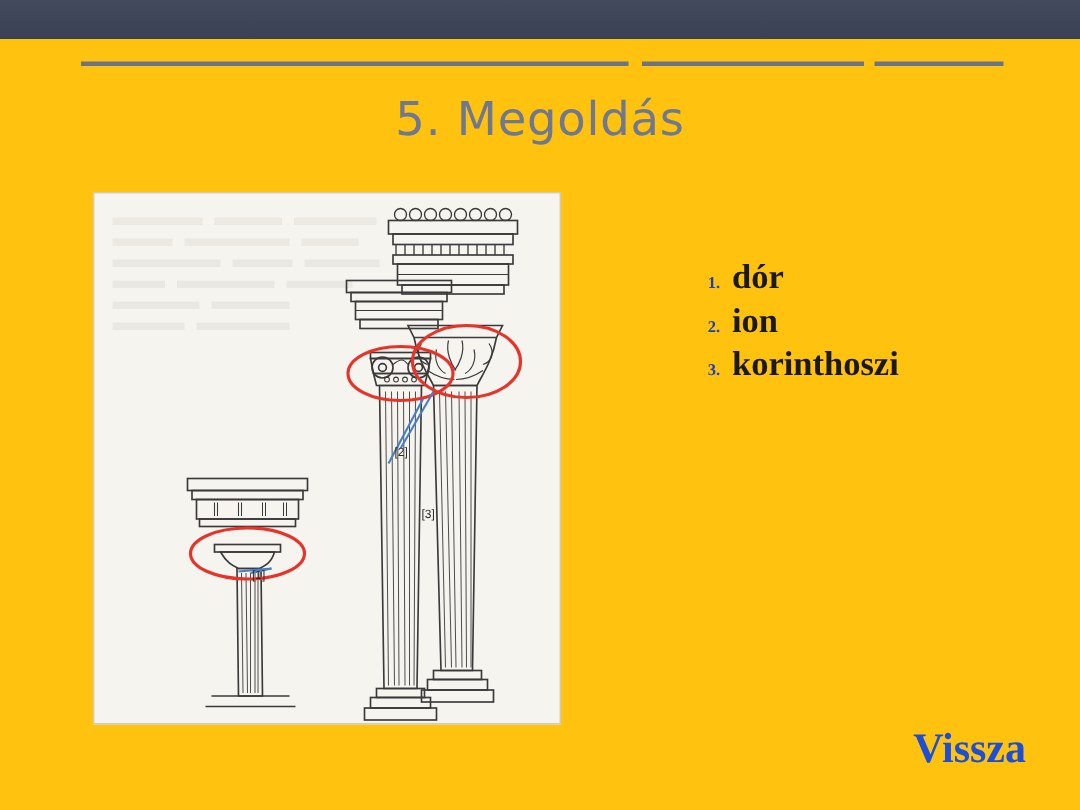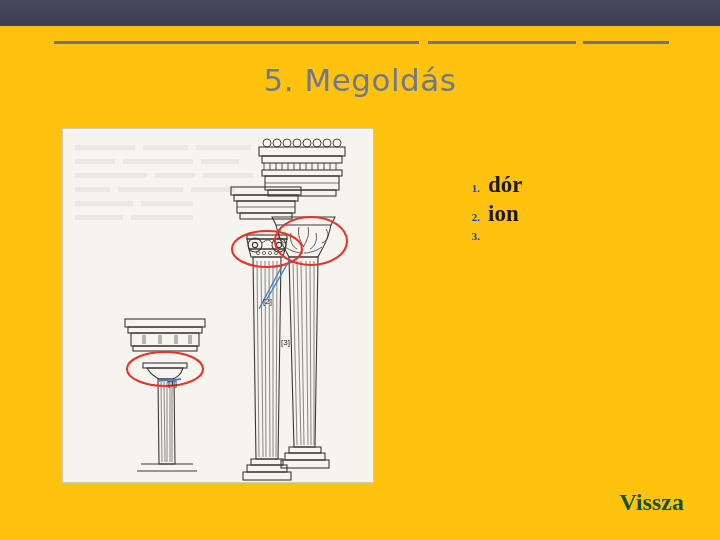--- a/index.html
+++ b/index.html
@@ -102,22 +102,22 @@
     color: #1a1a1a;
     font-family: "Liberation Serif", serif;
     font-weight: bold;
     line-height: 1.12;
   }
 
   
   .back-link {
     position: absolute;
     right: 36px; bottom: 24px;
-    font-size: 24px;
-    color: #14532d;
+    font-size: 28px;
+    color: #1d4ed8;
     font-family: "Liberation Serif", serif;
     font-weight: bold;
     cursor: pointer;
     text-align: right;
   }
 </style>
 </head>
 <body>
 
 <div class="topbar-dark">
@@ -319,16 +319,17 @@
   <div class="list-row">
     <span class="list-num">1.</span>
     <span class="list-txt">dór</span>
   </div>
   <div class="list-row">
     <span class="list-num">2.</span>
     <span class="list-txt">ion</span>
   </div>
   <div class="list-row">
     <span class="list-num">3.</span>
+    <span class="list-txt">korinthoszi</span>
   </div>
 </div>
 
 <div class="back-link">Vissza</div>
 
 </body></html>

